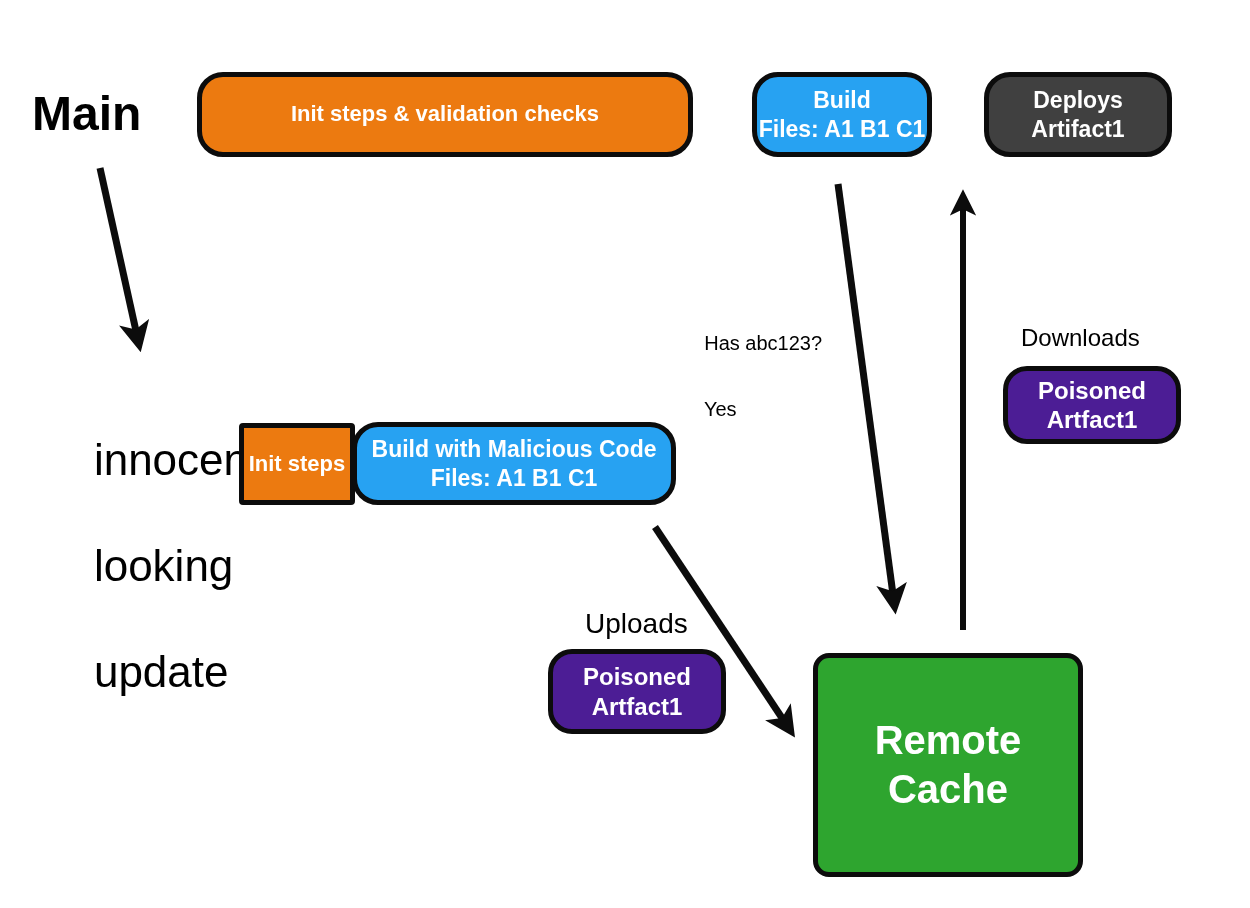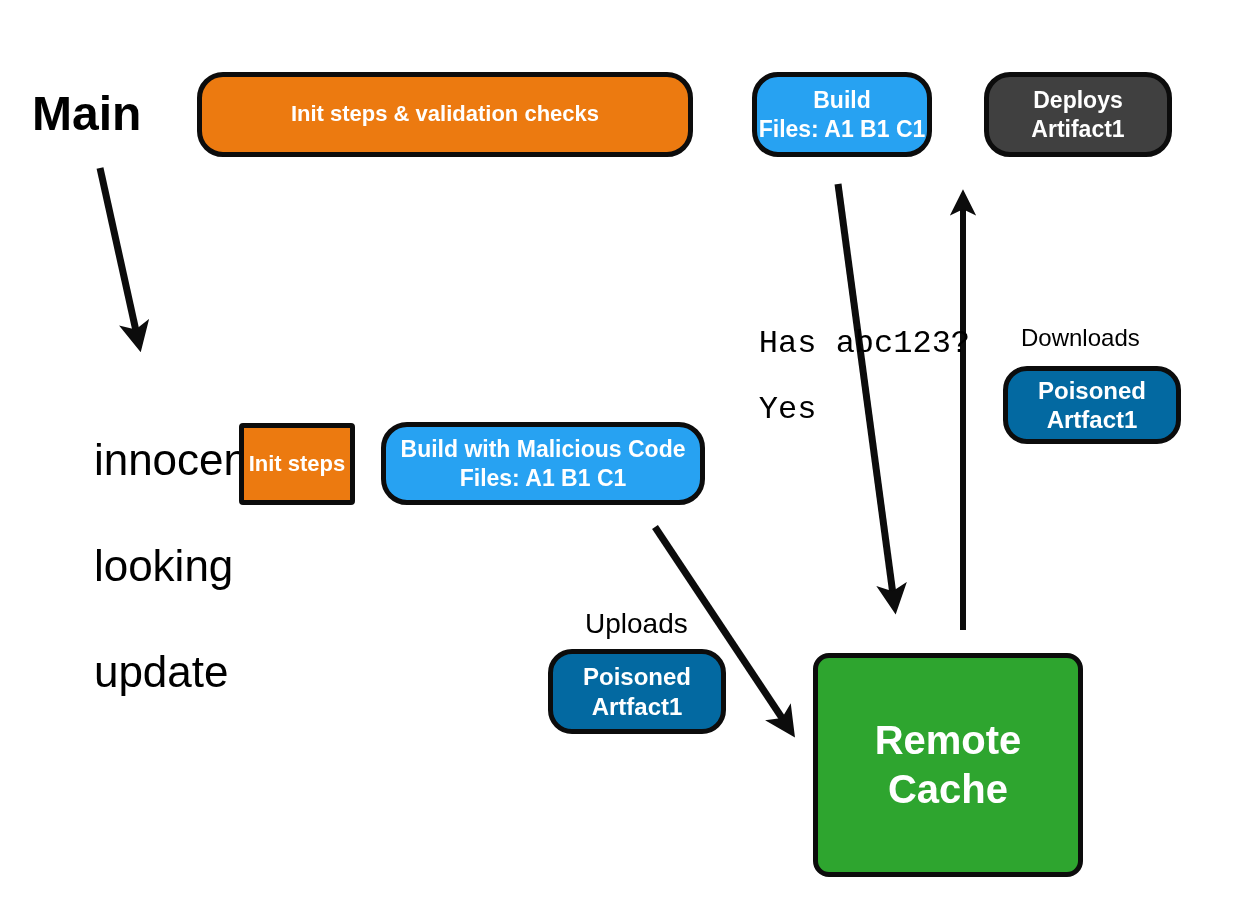--- a/index.html
+++ b/index.html
@@ -24,42 +24,42 @@
     display:flex;flex-direction:column;
     align-items:center;justify-content:center;
     text-align:center;
     line-height:1.22;
   }
   .node span{display:block;}
 
   .orange{background:#ec7a10;}
   .blue{background:#27a2f2;}
   .pink{background:#404040;}
-  .teal{background:#0369a1;}
+  .teal{background:#4c1d95;}
   .green{background:#2ea52f;}
 
   
   #init-validation{left:197px;top:72px;width:496px;height:85px;font-size:22px;}
   #build-clean{left:752px;top:72px;width:180px;height:85px;font-size:23px;}
   #deploys-artifact{left:984px;top:72px;width:188px;height:85px;font-size:23px;}
   #init-steps{left:239px;top:423px;width:116px;height:82px;font-size:22px;border-radius:4px;}
-  #build-malicious{left:381px;top:422px;width:324px;height:83px;font-size:23px;}
+  #build-malicious{left:352px;top:422px;width:324px;height:83px;font-size:23px;}
   #poisoned-download{left:1003px;top:366px;width:178px;height:78px;font-size:24px;border-radius:24px;}
   #poisoned-upload{left:548px;top:649px;width:178px;height:85px;font-size:24px;border-radius:24px;}
   #remote-cache{left:813px;top:653px;width:270px;height:224px;font-size:40px;border-radius:16px;}
 
   
   .annot{
     position:absolute;
     color:#000000;
     white-space:pre;
   }
   #main-label{left:32px;top:86px;font-size:48px;font-weight:bold;}
   #innocent-label{left:45px;top:380px;font-size:44px;line-height:53px;}
-  #has-abc-label{left:682px;top:294px;font-size:32px;line-height:33px;font-family:Liberation Mono, monospace;}
+  #has-abc-label{left:682px;top:294px;font-size:20px;line-height:33px;}
   #downloads-label{left:1021px;top:324px;font-size:24px;text-align:right;}
   #uploads-label{left:585px;top:608px;font-size:28px;}
 </style>
 </head>
 <body>
 
 <div id="canvas">
 
   <svg id="arrows" viewBox="0 0 1250 908">
     <defs>

